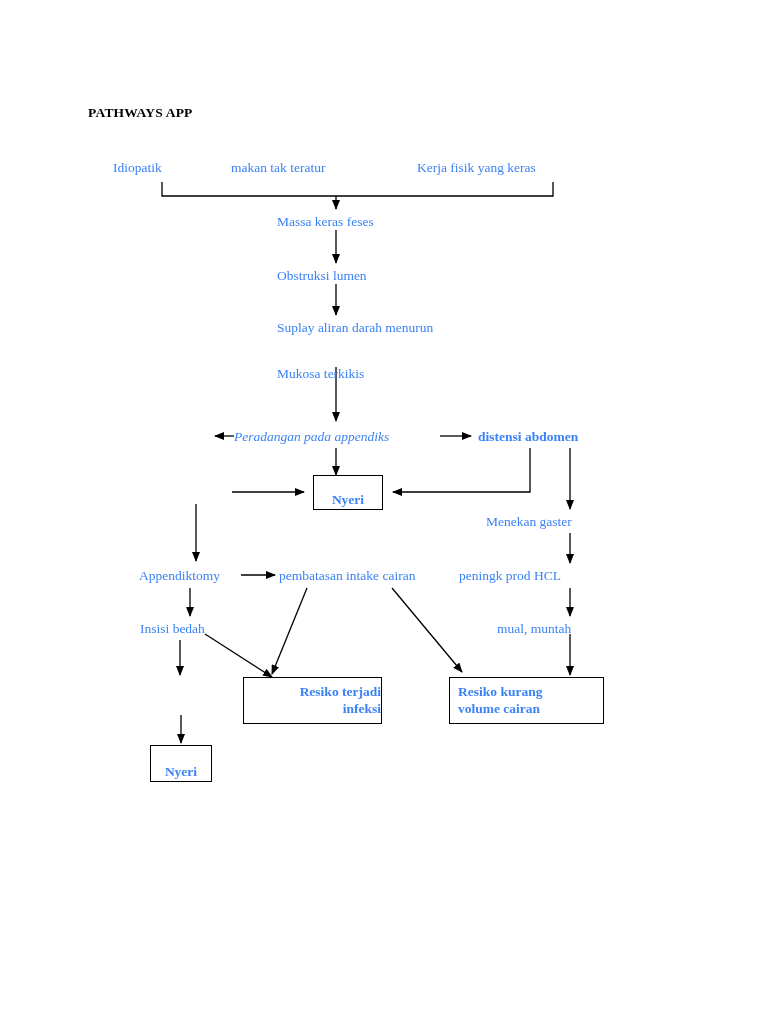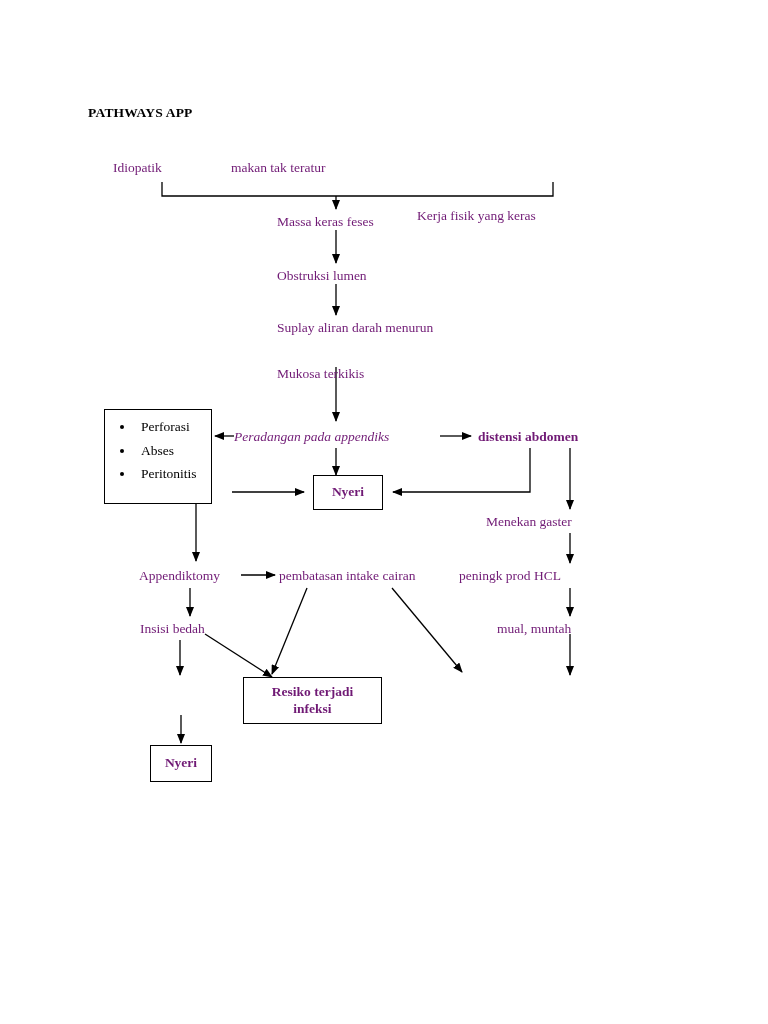--- a/index.html
+++ b/index.html
@@ -19,37 +19,37 @@
     position: absolute;
     left: 0; top: 12px;
     width: 768px;
     height: 1024px;
   }
   .node {
     position: absolute;
     font-size: 13.5px;
     line-height: 1.25;
     white-space: nowrap;
-    color: #701a75;
+    color: #3b82f6;
   }
   .title {
     position: absolute;
     left: 88px;
     top: 93px;
     font-size: 13.5px;
     font-weight: bold;
     letter-spacing: 0.2px;
   }
   .boxed {
     border: 1px solid #000;
     background: #fff;
     font-weight: bold;
     text-align: center;
     display: flex;
-    align-items: center;
+    align-items: flex-end;
     justify-content: center;
     white-space: normal;
     box-sizing: border-box;
   }
   .bulletbox {
     position: absolute;
     border: 1px solid #000;
     background: #fff;
     box-sizing: border-box;
   }
@@ -128,54 +128,51 @@
       <path d="M392,576 L462,660" marker-end="url(#ah)"></path>
 
       <path d="M570,622 L570,663" marker-end="url(#ah)"></path>
 
       <path d="M181,703 L181,731" marker-end="url(#ah)"></path>
     </g>
   </svg>
 
   <div class="node" style="left:113px; top:148px;">Idiopatik</div>
   <div class="node" style="left:231px; top:148px;">makan tak teratur</div>
-  <div class="node" style="left:417px; top:148px;margin-top:48px;">Kerja fisik yang keras</div>
+  <div class="node" style="left:417px; top:148px;">Kerja fisik yang keras</div>
 
   <div class="node" style="left:277px; top:202px;">Massa keras feses</div>
   <div class="node" style="left:277px; top:256px;">Obstruksi lumen</div>
   <div class="node" style="left:277px; top:308px;">Suplay aliran darah menurun</div>
   <div class="node" style="left:277px; top:336px;margin-top:18px;">Mukosa terkikis</div>
 
   <div class="node" style="left:234px; top:417px;font-style:italic;">Peradangan pada appendiks</div>
   <div class="node" style="left:478px; top:417px;font-weight:bold;">distensi abdomen</div>
 
-  <div class="bulletbox" style="left:104px; top:397px; width:108px; height:95px;">
-    <ul>
-      <li>Perforasi</li>
-      <li>Abses</li>
-      <li>Peritonitis</li>
-    </ul>
-  </div>
 
   <div class="node boxed" style="left:313px; top:463px; width:70px; height:35px;">
     <span>Nyeri</span>
   </div>
 
   <div class="node" style="left:486px; top:502px;">Menekan gaster</div>
   <div class="node" style="left:459px; top:556px;">peningk prod HCL</div>
   <div class="node" style="left:497px; top:609px;">mual, muntah</div>
 
   <div class="node" style="left:139px; top:556px;">Appendiktomy</div>
   <div class="node" style="left:279px; top:556px;">pembatasan intake cairan</div>
   <div class="node" style="left:140px; top:609px;">Insisi bedah</div>
 
 
   <div class="node boxed" style="left:243px; top:665px; width:139px; height:47px; flex-direction:column;">
     <span>Resiko terjadi</span>
     <span>infeksi</span>
   </div>
 
+  <div class="node boxed" style="left:449px; top:665px; width:155px; height:47px; flex-direction:column; align-items:flex-start; padding-left:8px;">
+    <span>Resiko kurang</span>
+    <span>volume cairan</span>
+  </div>
 
   <div class="node boxed" style="left:150px; top:733px; width:62px; height:37px;">
     <span>Nyeri</span>
   </div>
 
 </div>
 
 </body></html>

